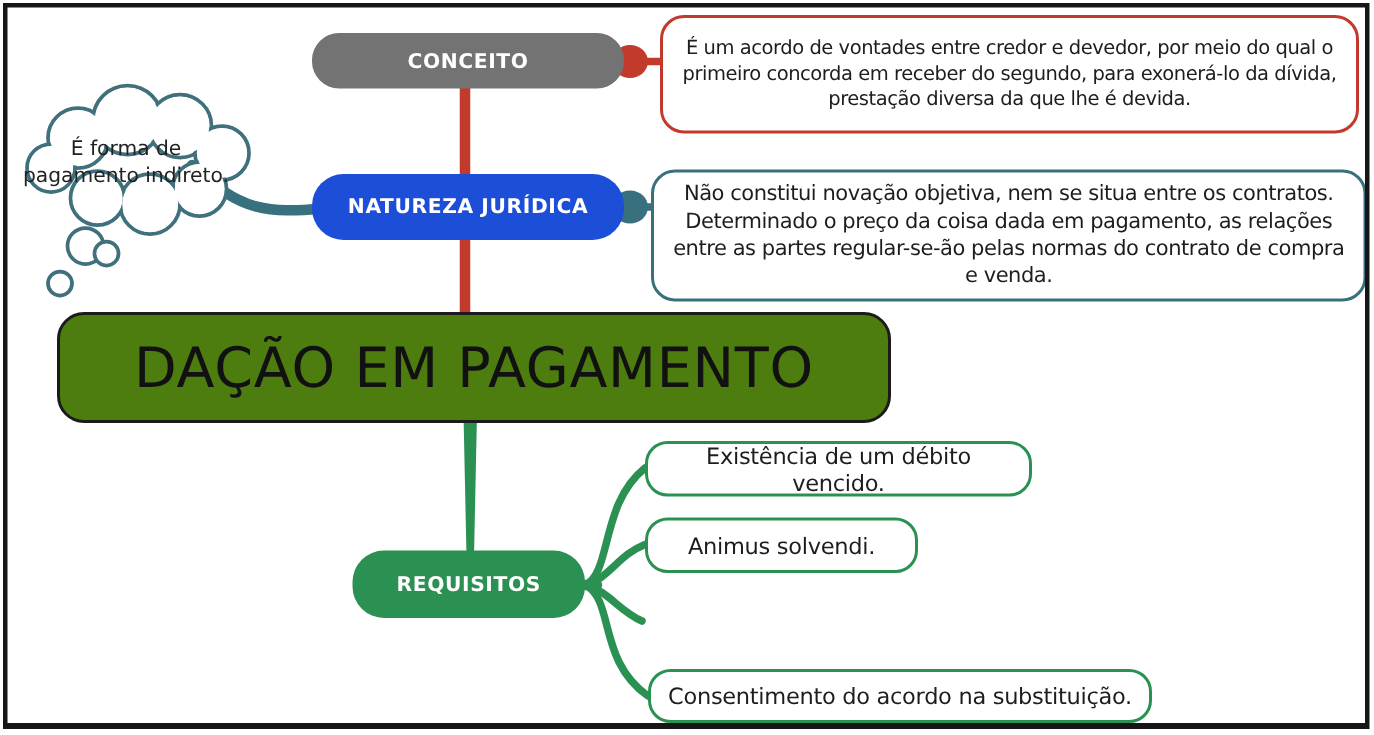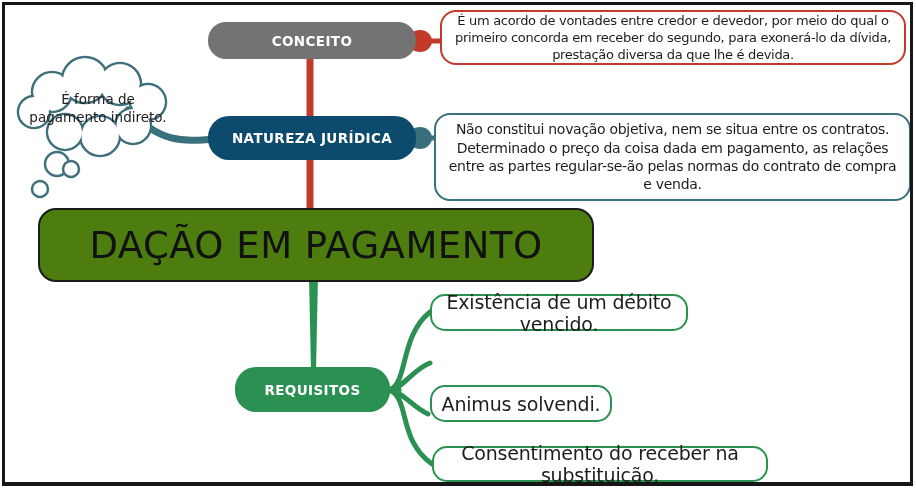--- a/index.html
+++ b/index.html
@@ -11,45 +11,45 @@
     position:absolute;left:2px;top:2px;right:3px;bottom:4px;
     border:3px solid #161616;border-bottom-width:4px;pointer-events:none;
   }
   svg.wires{position:absolute;left:0;top:0;width:916px;height:490px;}
   .pill{
     position:absolute;display:flex;align-items:center;justify-content:center;
     color:#fff;font-weight:bold;font-size:13.5px;letter-spacing:.4px;
     border-radius:21px;text-align:center;
   }
   .pill-conceito{left:208px;top:22px;width:208px;height:37px;background:#737373;border-radius:18px;}
-  .pill-natureza{left:208px;top:116px;width:208px;height:44px;background:#0c4a6e;}
+  .pill-natureza{left:208px;top:116px;width:208px;height:44px;background:#1d4ed8;}
   .pill-requisitos{left:235px;top:367px;width:155px;height:45px;background:#2b9153;}
   .descbox{
     position:absolute;display:flex;align-items:center;justify-content:center;
     background:#fff;border-radius:16px;text-align:center;
     font-size:13px;line-height:1.32;letter-spacing:-0.3px;padding:2px 10px;box-sizing:border-box;
   }
-  .box-conceito{left:440px;top:10px;width:466px;height:55px;border:2px solid #c13a2b;}
+  .box-conceito{left:440px;top:10px;width:466px;height:79px;border:2px solid #c13a2b;}
   .box-natureza{left:434px;top:113px;width:477px;height:88px;border:2px solid #38707e;font-size:14px;}
   .titlebox{
     position:absolute;left:38px;top:208px;width:552px;height:70px;background:#4d7c0f;
     border:2.5px solid #1b1b1b;border-radius:18px;display:flex;align-items:center;justify-content:center;
     font-size:37px;letter-spacing:.5px;color:#111;
   }
   .reqbox{
     position:absolute;display:flex;align-items:center;justify-content:center;
     background:#fff;border:2px solid #2b9153;border-radius:15px;
-    font-size:19px;text-align:center;padding:2px 8px;box-sizing:border-box;letter-spacing:-0.2px;
+    font-size:15px;text-align:center;padding:2px 8px;box-sizing:border-box;letter-spacing:-0.2px;
   }
   .req-0{left:430px;top:294px;width:258px;height:37px;}
-  .req-1{left:430px;top:345px;width:182px;height:37px;margin-top:40px;}
+  .req-1{left:430px;top:345px;width:182px;height:37px;}
   .req-2{left:428px;top:395px;width:400px;height:37px;}
   .req-3{left:432px;top:446px;width:336px;height:36px;}
   .cloudtext{
-    position:absolute;left:27px;top:90px;width:142px;text-align:center;
+    position:absolute;left:13px;top:90px;width:142px;text-align:center;
     font-size:13.5px;line-height:1.35;color:#222;
   }
 </style>
 </head>
 <body>
 
 <div class="stage">
 
   <svg class="wires" viewBox="0 0 916 490">
 
@@ -121,17 +121,17 @@
     <span>DAÇÃO EM PAGAMENTO</span>
   </div>
 
   <div class="reqbox req-0">
     <span>Existência de um débito vencido.</span>
   </div>
   <div class="reqbox req-1">
     <span>Animus solvendi.</span>
   </div>
   <div class="reqbox req-3">
-    <span>Consentimento do receber na substituição.</span>
+    <span>Consentimento do acordo na substituição.</span>
   </div>
 
   <div class="frame"></div>
 </div>
 
 </body></html>

